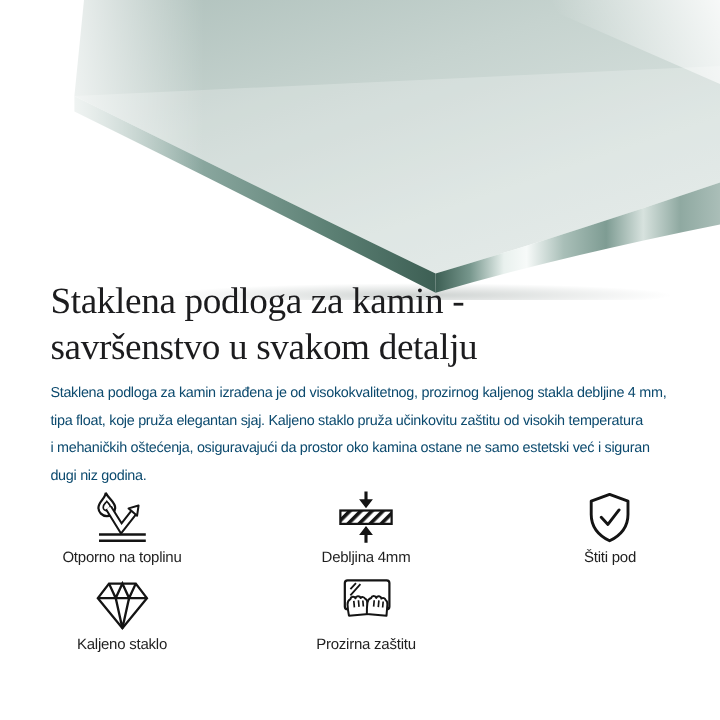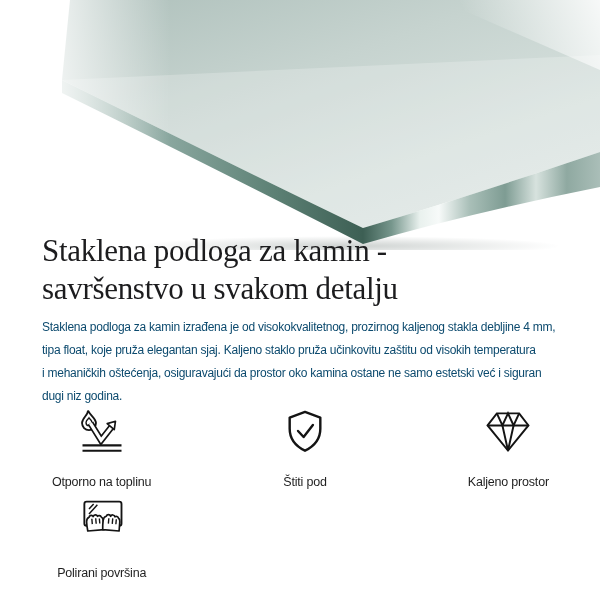--- a/index.html
+++ b/index.html
@@ -21,21 +21,21 @@
     font-size:12px;line-height:23px;color:#0c4a6e;
     letter-spacing:-0.25px;white-space:pre-line;margin:0;
   }
   .features{
     display:grid;grid-template-columns:repeat(3,1fr);
     row-gap:10px;margin:0 -42px 0 -42px;
   }
   .feature{display:flex;flex-direction:column;align-items:center;}
   .icon-box{height:46px;display:flex;align-items:flex-end;justify-content:center;}
   .feature-label{
-    margin-top:21px;font-size:12.5px;color:#1f1f1f;letter-spacing:-0.2px;
+    margin-top:3px;font-size:12.5px;color:#1f1f1f;letter-spacing:-0.2px;
   }
 </style>
 </head>
 <body>
 
 <div class="hero">
   <svg width="600" height="250" viewBox="0 0 600 250">
     <defs>
       <linearGradient id="gSurf" x1="0" y1="0" x2="0.8" y2="1">
         <stop offset="0" stop-color="#aec0bb"></stop>
@@ -100,20 +100,36 @@
           <path d="M10.8,15 a3.2,3.2 0 0 0 6.4,0 c0,-2.4 -1.8,-3.2 -3.2,-5.2 c-1.4,2 -3.2,2.8 -3.2,5.2" fill="none" stroke="#141414" stroke-width="1.5"></path>
           <path d="M15.5,15.5 L27,34 L38,20" fill="none" stroke="#141414" stroke-width="7" stroke-linejoin="miter"></path>
           <path d="M15.5,15.5 L27,34 L38,20" fill="none" stroke="#ffffff" stroke-width="3.4" stroke-linejoin="miter"></path>
           <path d="M42.5,13.5 L41.2,22.6 L33.6,16.1 Z" fill="#ffffff" stroke="#141414" stroke-width="1.8" stroke-linejoin="round"></path>
           <path d="M7,39.5 H49 M7,45.2 H49" stroke="#141414" stroke-width="2.2"></path>
         </svg>
       </div>
       <div class="feature-label">Otporno na toplinu</div>
     </div>
 
+    <div class="feature">
+      <div class="icon-box">
+        <svg width="52" height="46" viewBox="0 0 56 48">
+          <defs>
+            <pattern id="hatchP" width="7" height="7" patternUnits="userSpaceOnUse" patternTransform="rotate(45 0 0)">
+              <rect width="7" height="7" fill="#ffffff"></rect>
+              <rect width="3.2" height="7" fill="#141414"></rect>
+            </pattern>
+          </defs>
+          <rect x="5" y="18" width="46" height="12" fill="url(#hatchP)" stroke="#141414" stroke-width="2"></rect>
+          <path d="M26.6,1 h2.8 v7 h4.8 l-6.2,8 -6.2,-8 h4.8 Z" fill="#141414"></path>
+          <path d="M26.6,47 h2.8 v-7 h4.8 l-6.2,-8 -6.2,8 h4.8 Z" fill="#141414"></path>
+        </svg>
+      </div>
+      <div class="feature-label">Debljina 4mm</div>
+    </div>
 
     <div class="feature">
       <div class="icon-box">
         <svg width="52" height="46" viewBox="0 0 56 48">
           <path d="M28,3.5 L44.5,9.5 V21.5 C44.5,33.5 37.5,40.5 28,45.2 C18.5,40.5 11.5,33.5 11.5,21.5 V9.5 Z" fill="none" stroke="#141414" stroke-width="2.6" stroke-linejoin="round"></path>
           <path d="M20.5,24 L26.5,30.5 L36.5,17.5" fill="none" stroke="#141414" stroke-width="2.6" stroke-linecap="round" stroke-linejoin="round"></path>
         </svg>
       </div>
       <div class="feature-label">Štiti pod</div>
     </div>
@@ -122,36 +138,36 @@
       <div class="icon-box">
         <svg width="52" height="46" viewBox="0 0 56 48">
           <g fill="none" stroke="#141414" stroke-width="2.1" stroke-linejoin="miter">
             <path d="M6,18 L16,5 L40,5 L50,18 L28,45 Z"></path>
             <path d="M6,18 H50"></path>
             <path d="M16,5 L22,18 L28,5 L34,18 L40,5"></path>
             <path d="M22,18 L28,45 M34,18 L28,45"></path>
           </g>
         </svg>
       </div>
-      <div class="feature-label">Kaljeno prostor</div>
+      <div class="feature-label">Kaljeno staklo</div>
     </div>
 
 
     <div class="feature">
       <div class="icon-box">
         <svg width="52" height="46" viewBox="0 0 56 48">
           <rect x="9" y="2" width="40" height="26" rx="2.5" fill="none" stroke="#141414" stroke-width="2"></rect>
           <path d="M14,10 L19,4.5 M14,15.5 L23,5.5" stroke="#141414" stroke-width="1.6"></path>
           <g transform="translate(10.5,12) rotate(-5 10 10)">
             <path d="M1.2,21 Q0.6,16 0.8,11 q0.2,-3.6 3,-4.6 a2.4,2.4 0 0 1 4.6,-0.4 a2.4,2.4 0 0 1 4.6,0.1 a2.4,2.4 0 0 1 3.9,1 q1.9,1 1.9,4 L18.9,21 Z" fill="#ffffff" stroke="#141414" stroke-width="1.8" stroke-linejoin="round"></path>
             <path d="M6.7,8.2 V14 M10.9,8 V14 M14.8,8.6 V14" stroke="#141414" stroke-width="1.5" fill="none"></path>
           </g>
           <g transform="translate(28.5,12) rotate(5 10 10)">
             <path d="M1.2,21 Q0.6,16 0.8,11 q0.2,-3.6 3,-4.6 a2.4,2.4 0 0 1 4.6,-0.4 a2.4,2.4 0 0 1 4.6,0.1 a2.4,2.4 0 0 1 3.9,1 q1.9,1 1.9,4 L18.9,21 Z" fill="#ffffff" stroke="#141414" stroke-width="1.8" stroke-linejoin="round"></path>
             <path d="M6.7,8.2 V14 M10.9,8 V14 M14.8,8.6 V14" stroke="#141414" stroke-width="1.5" fill="none"></path>
           </g>
         </svg>
       </div>
-      <div class="feature-label">Polirani površina</div>
+      <div class="feature-label">Prozirna zaštitu</div>
     </div>
 
   </div>
 </div>
 
 </body></html>

